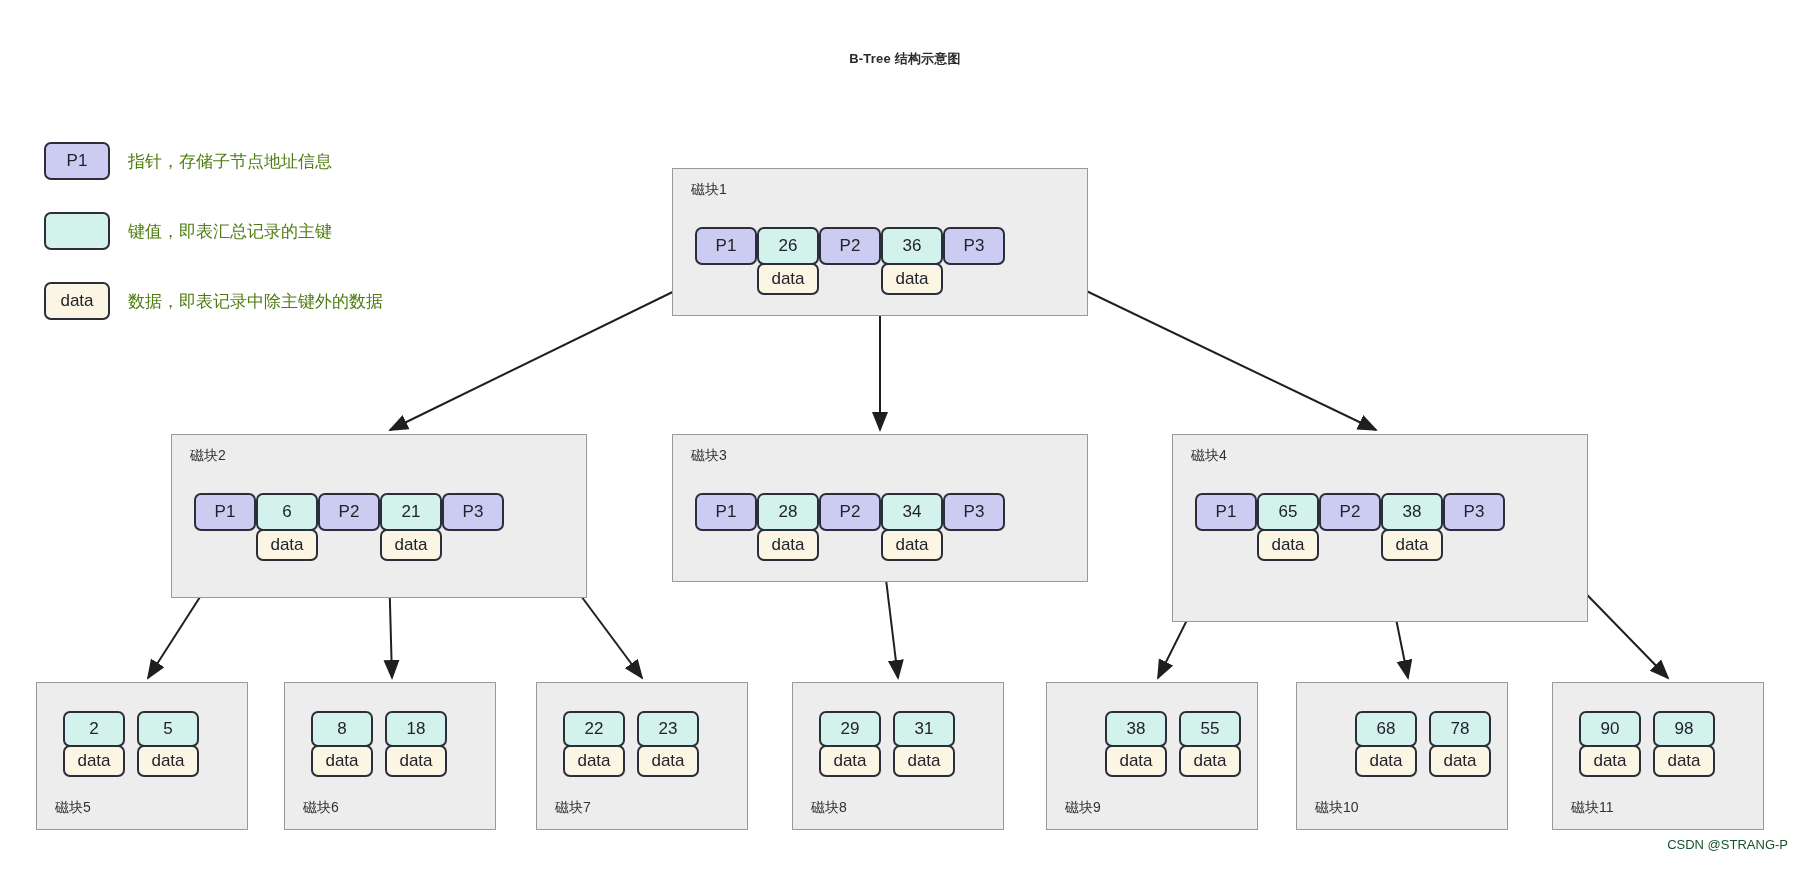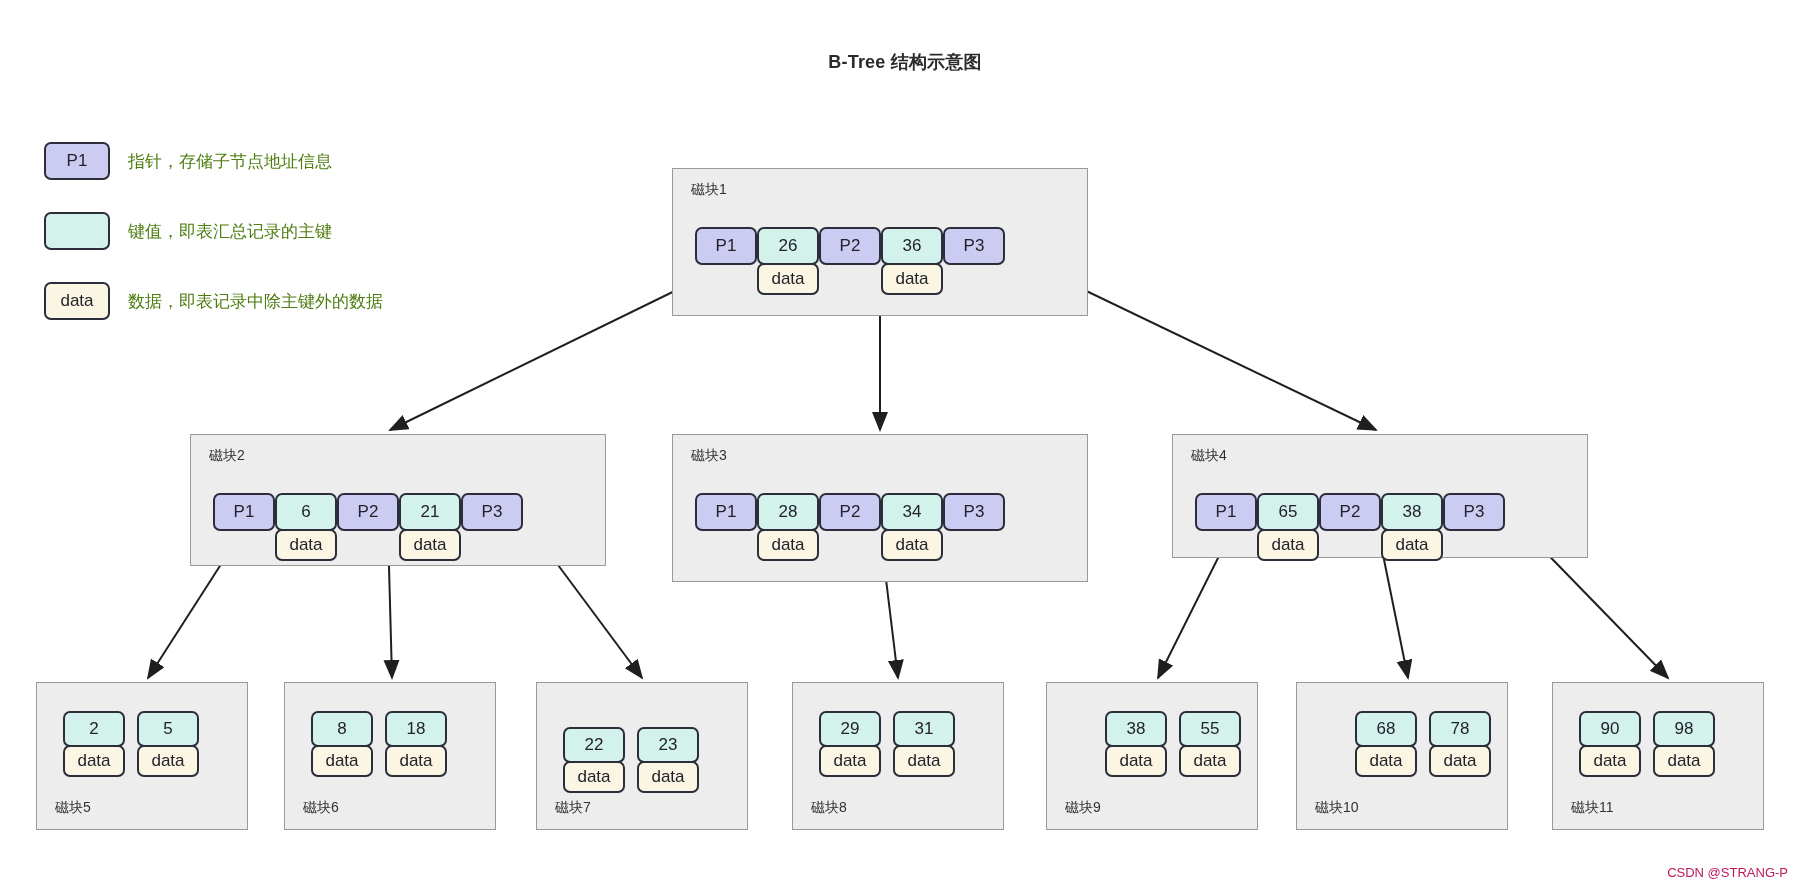--- a/index.html
+++ b/index.html
@@ -8,21 +8,21 @@
     background: #ffffff;
     font-family: "Liberation Sans", "DejaVu Sans", sans-serif;
     overflow: hidden;
   }
   #stage { position: relative; width: 1810px; height: 884px; }
 
   
   #title {
     position: absolute; left: 0; top: 50px; width: 1810px;
     text-align: center;
-    font-size: 18px; font-weight: bold; color: #2b2b2b;
+    font-size: 13px; font-weight: bold; color: #2b2b2b;
     letter-spacing: .2px;
   }
 
   
   #legend { position: absolute; left: 44px; top: 140px; }
   .legend-row { display: flex; align-items: center; height: 42px; margin-bottom: 28px; }
   .legend-swatch {
     width: 66px; height: 38px; border-radius: 7px;
     border: 2px solid #2b2d3a;
     display: flex; align-items: center; justify-content: center;
@@ -71,22 +71,22 @@
   
   .leaf .cell.key  { width: 62px; height: 36px; }
   .leaf .cell.data { width: 62px; height: 32px; margin-top: -2px; z-index: 1; }
   .leaf .cells { gap: 12px; }
 
   
   #arrows { position: absolute; left: 0; top: 0; width: 1810px; height: 884px; pointer-events: none; }
 
   
   #watermark {
-    position: absolute; right: 22px; bottom: 4px;
-    font-size: 13px; color: #be185d; white-space: nowrap;
+    position: absolute; right: 22px; bottom: 32px;
+    font-size: 13px; color: #14532d; white-space: nowrap;
   }
 </style>
 </head>
 <body>
 
 <div id="stage">
 
   <div id="title">B-Tree 结构示意图</div>
 
   <svg id="arrows" viewBox="0 0 1810 884" width="1810" height="884">
@@ -144,21 +144,21 @@
           </div>
           <div class="slot">
             <div class="cell key">36</div>
             <div class="cell data">data</div>
           </div>
           <div class="slot">
             <div class="cell ptr">P3</div>
           </div>
         </div>
       </div>
-      <div class="block internal" style="left: 190px; top: 434px; width: 416px; height: 132px;">
+      <div class="block internal" style="left: 171px; top: 434px; width: 416px; height: 164px;">
         <div class="block-label top">磁块2</div>
         <div class="cells" style="left: 22px; top: 58px;">
           <div class="slot">
             <div class="cell ptr">P1</div>
           </div>
           <div class="slot">
             <div class="cell key">6</div>
             <div class="cell data">data</div>
           </div>
           <div class="slot">
@@ -188,21 +188,21 @@
           </div>
           <div class="slot">
             <div class="cell key">34</div>
             <div class="cell data">data</div>
           </div>
           <div class="slot">
             <div class="cell ptr">P3</div>
           </div>
         </div>
       </div>
-      <div class="block internal" style="left: 1172px; top: 434px; width: 416px; height: 124px;">
+      <div class="block internal" style="left: 1172px; top: 434px; width: 416px; height: 188px;">
         <div class="block-label top">磁块4</div>
         <div class="cells" style="left: 22px; top: 58px;">
           <div class="slot">
             <div class="cell ptr">P1</div>
           </div>
           <div class="slot">
             <div class="cell key">65</div>
             <div class="cell data">data</div>
           </div>
           <div class="slot">
@@ -238,21 +238,21 @@
             <div class="cell data">data</div>
           </div>
           <div class="slot">
             <div class="cell key">18</div>
             <div class="cell data">data</div>
           </div>
         </div>
       </div>
       <div class="block leaf" style="left: 536px; top: 682px; width: 212px; height: 148px;">
         <div class="block-label bottom">磁块7</div>
-        <div class="cells" style="left: 26px; top: 44px;">
+        <div class="cells" style="left: 26px; top: 28px;">
           <div class="slot">
             <div class="cell key">22</div>
             <div class="cell data">data</div>
           </div>
           <div class="slot">
             <div class="cell key">23</div>
             <div class="cell data">data</div>
           </div>
         </div>
       </div>

